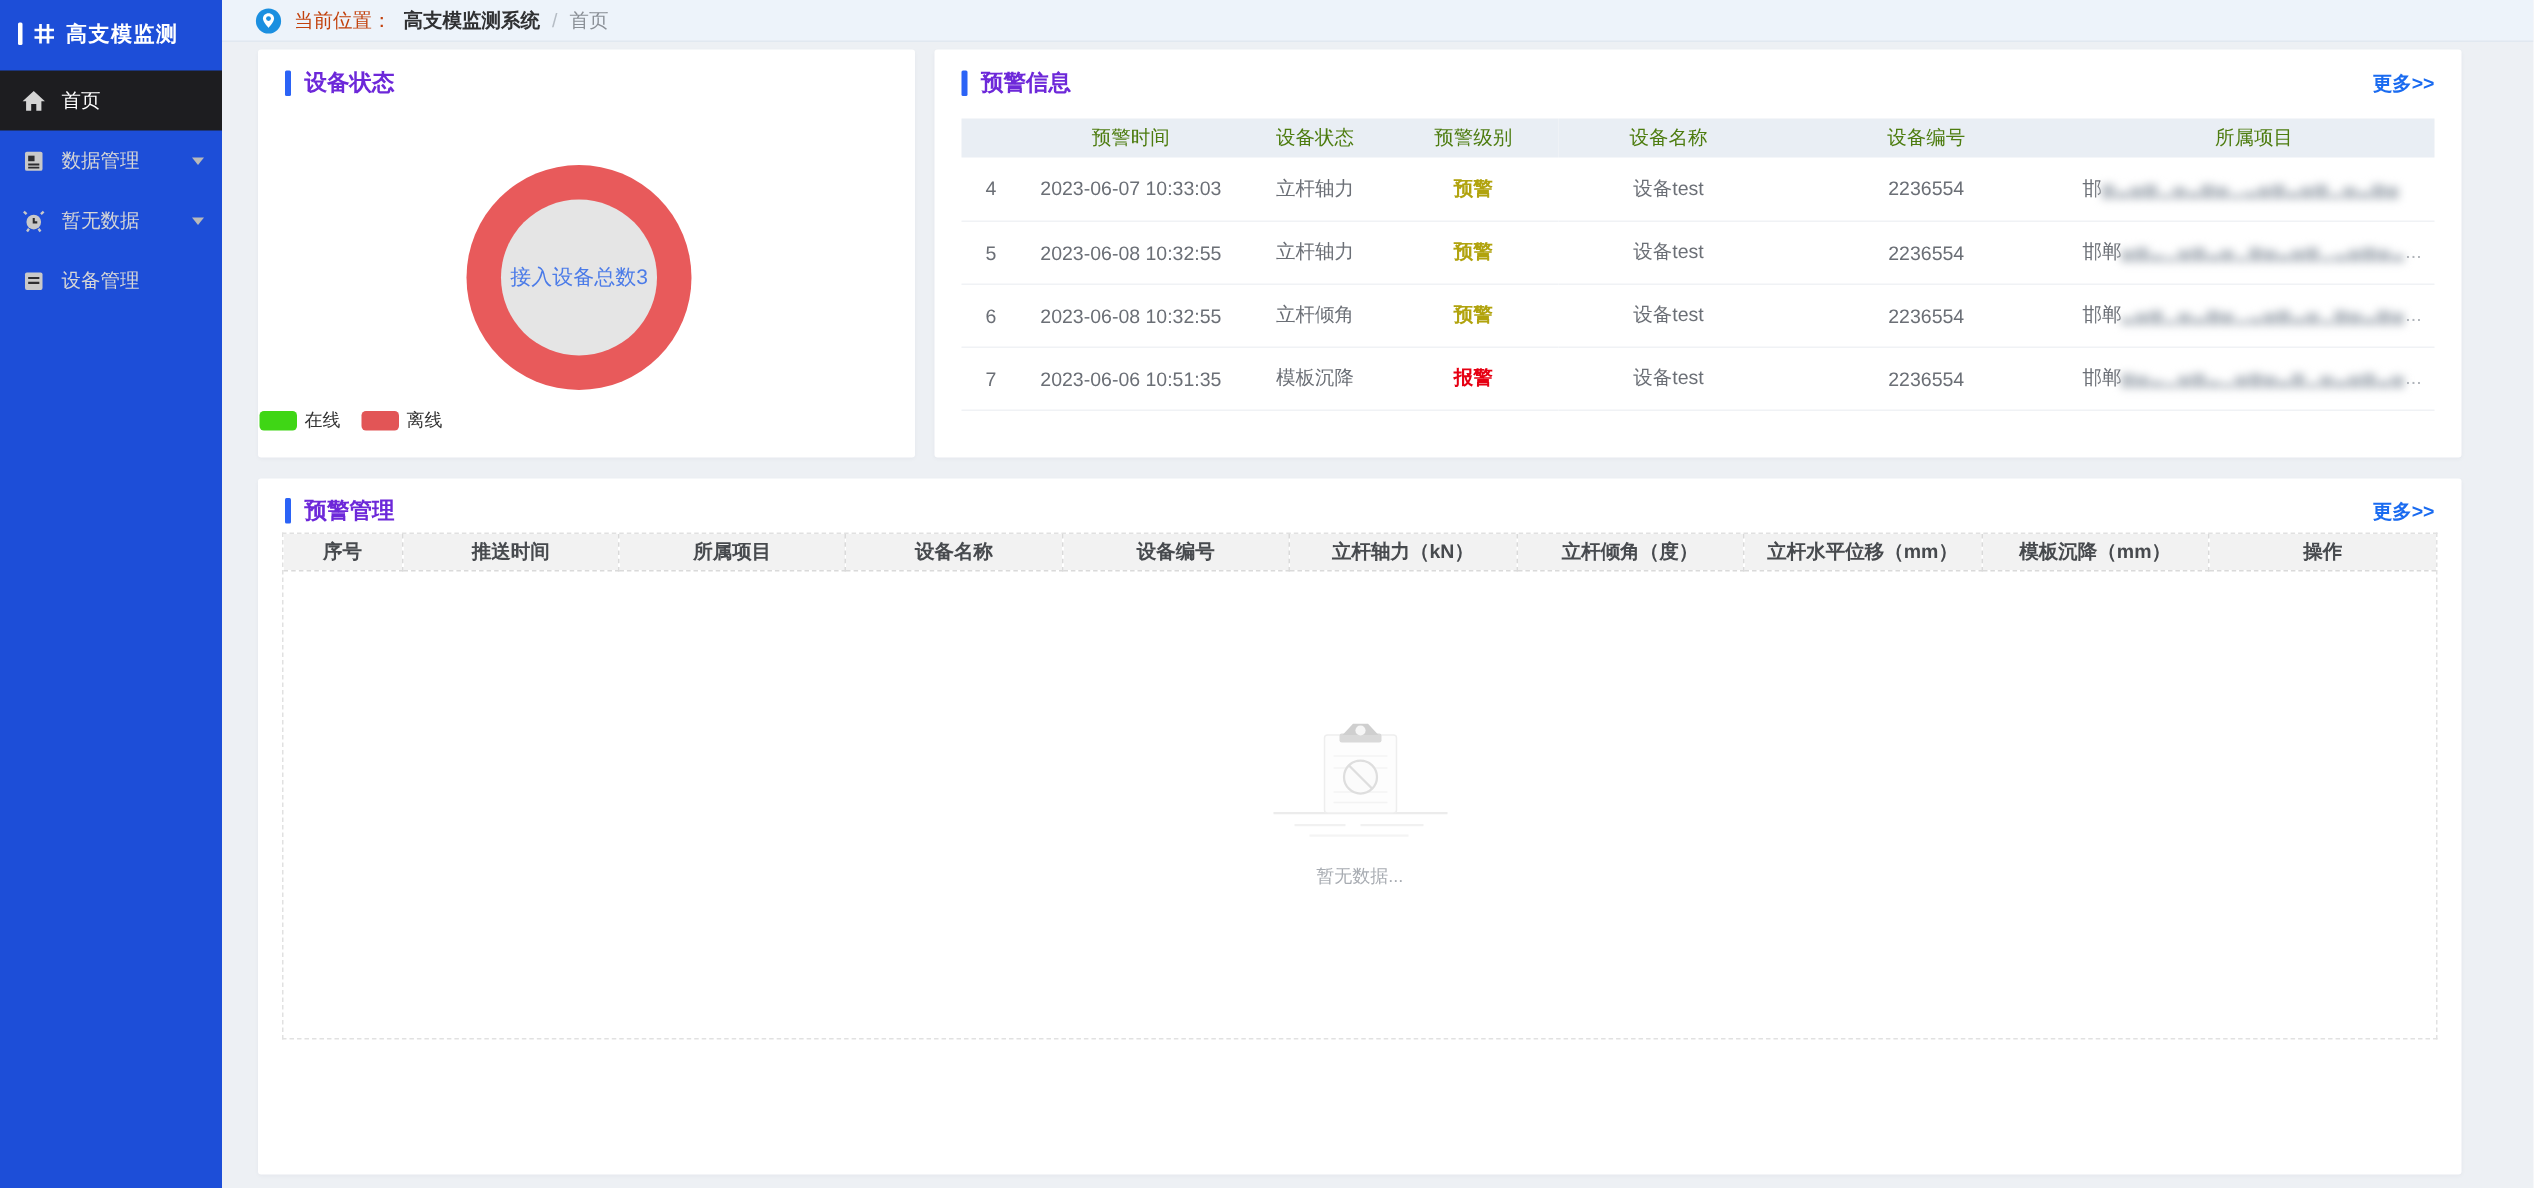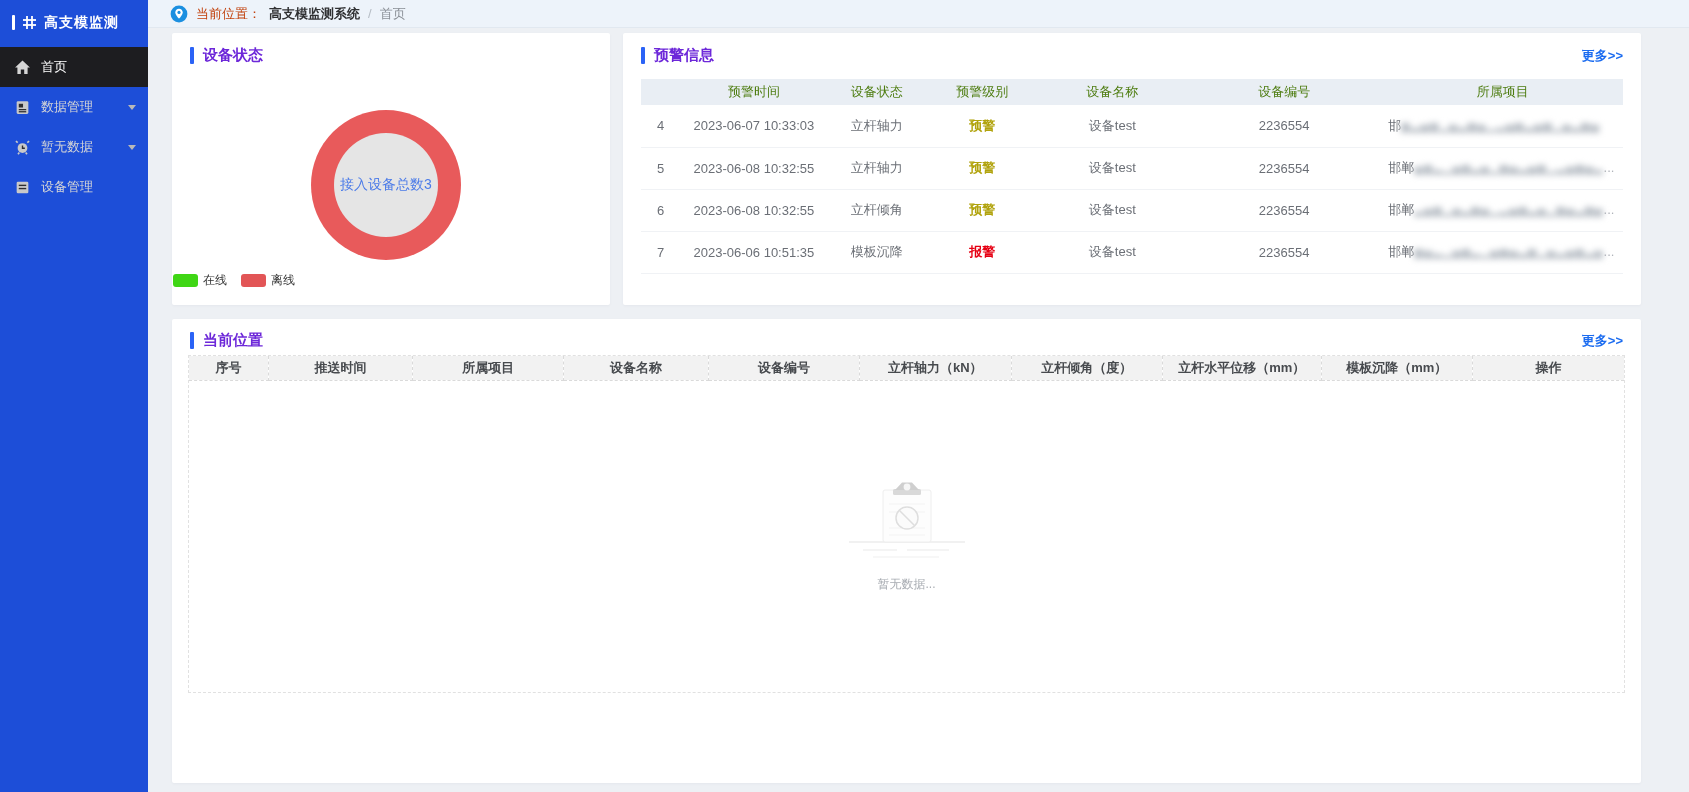--- a/index.html
+++ b/index.html
@@ -237,21 +237,21 @@
                 </tr>
               </tbody>
           </table>
         </section>
       </div>
 
       <section class="card realtime-card">
         <div class="card-head">
           <div class="card-title">
             <span class="title-bar"></span>
-            <span>当前位置</span>
+            <span>预警管理</span>
           </div>
           <a class="more-link">更多&gt;&gt;</a>
         </div>
         <div class="rt-table-wrap">
           <table class="rt-table">
             <colgroup>
               <col style="width:5.5%">
                 <col style="width:10%">
                 <col style="width:10.5%">
                 <col style="width:10%">

